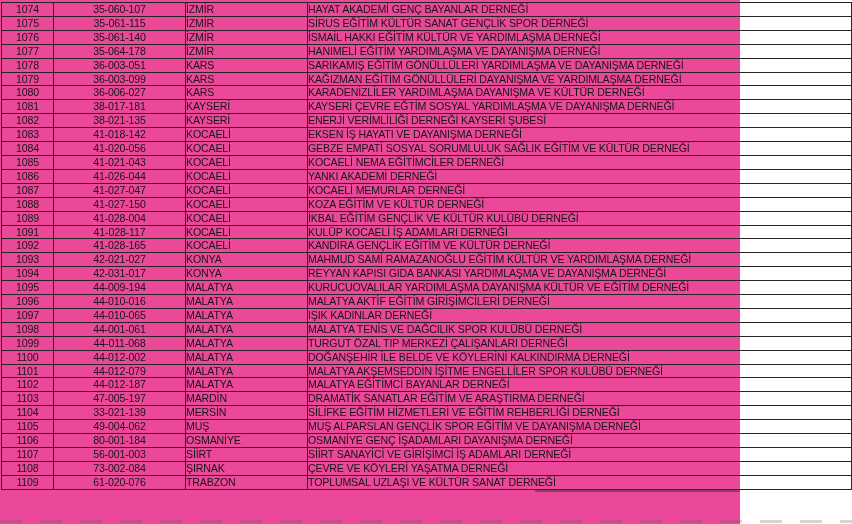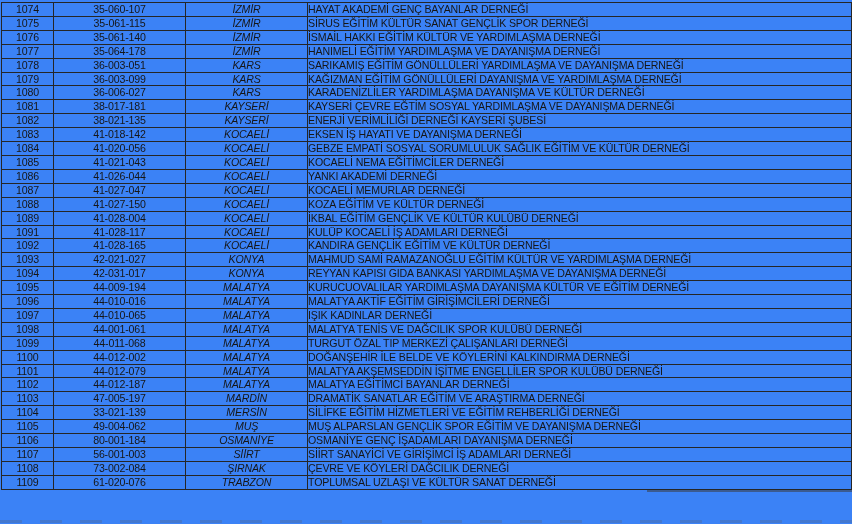--- a/index.html
+++ b/index.html
@@ -5,23 +5,23 @@
   html, body {
     margin: 0;
     padding: 0;
     background: #ffffff;
     width: 852px;
     height: 524px;
     overflow: hidden;
   }
   .scan-page {
     position: relative;
-    width: 852px;
+    width: 740px;
     height: 524px;
-    background: #3b82f6;
+    background: #ec4899;
     font-family: "Liberation Sans", "DejaVu Sans", sans-serif;
   }
   table.assoc-table {
     position: absolute;
     left: 1px;
     top: 2px;
     width: 851px;
     border-collapse: collapse;
     table-layout: fixed;
   }
@@ -31,21 +31,21 @@
     padding: 0;
     font-size: 10.6px;
     line-height: 12.9px;
     color: #161616;
     white-space: nowrap;
     overflow: hidden;
     letter-spacing: -0.15px;
   }
   td.cell-num   { text-align: center; }
   td.cell-code  { text-align: center; margin-top: 44px; }
-  td.cell-city  { text-align: center; font-style: italic; }
+  td.cell-city  { text-align: left; }
   td.cell-name  { text-align: left; padding-left: 4px; }
   
   .scan-noise-bottom {
     position: absolute;
     left: 0;
     bottom: 1px;
     width: 852px;
     height: 3px;
     background: repeating-linear-gradient(90deg,
       rgba(90,90,90,0.25) 0 22px, rgba(255,255,255,0) 22px 40px);
@@ -268,21 +268,21 @@
         <tr>
           <td class="cell-num">1107</td>
           <td class="cell-code">56-001-003</td>
           <td class="cell-city">SİİRT</td>
           <td class="cell-name">SİİRT SANAYİCİ VE GİRİŞİMCİ İŞ ADAMLARI DERNEĞİ</td>
         </tr>
         <tr>
           <td class="cell-num">1108</td>
           <td class="cell-code">73-002-084</td>
           <td class="cell-city">ŞIRNAK</td>
-          <td class="cell-name">ÇEVRE VE KÖYLERİ DAĞCILIK DERNEĞİ</td>
+          <td class="cell-name">ÇEVRE VE KÖYLERİ YAŞATMA DERNEĞİ</td>
         </tr>
         <tr>
           <td class="cell-num">1109</td>
           <td class="cell-code">61-020-076</td>
           <td class="cell-city">TRABZON</td>
           <td class="cell-name">TOPLUMSAL UZLAŞI VE KÜLTÜR SANAT DERNEĞİ</td>
         </tr>
       </tbody>
   </table>
   <div class="scan-line-extra"></div>

